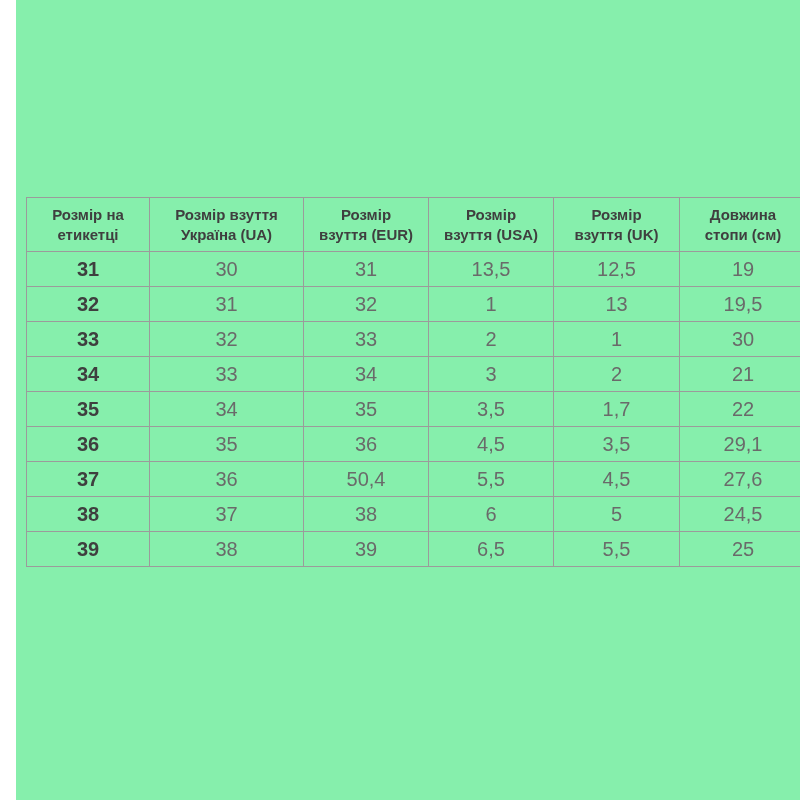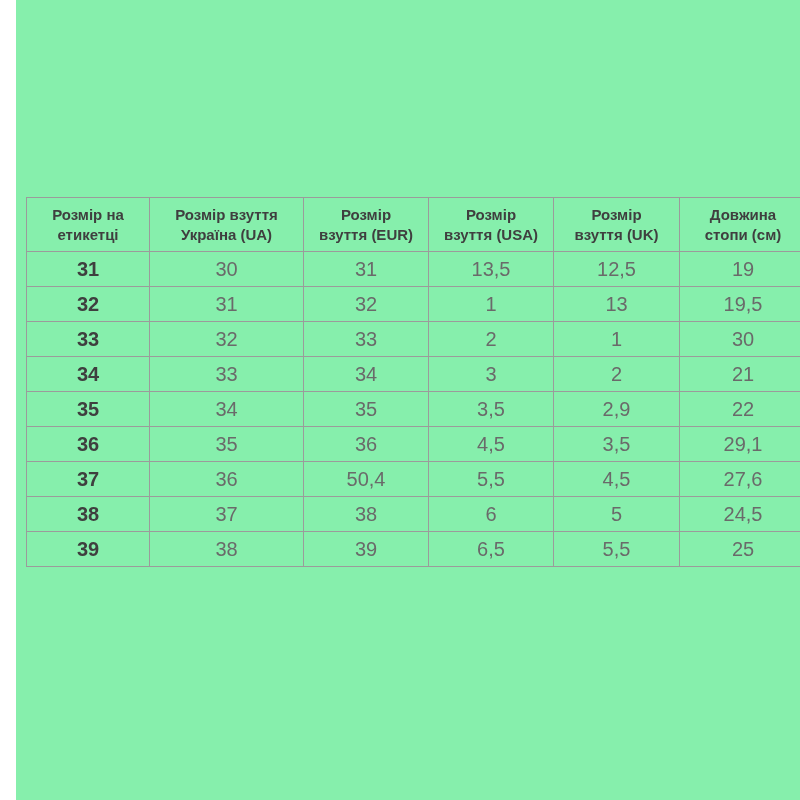--- a/index.html
+++ b/index.html
@@ -112,21 +112,21 @@
           <td>34</td>
           <td>3</td>
           <td>2</td>
           <td>21</td>
         </tr>
         <tr>
           <td class="label">35</td>
           <td>34</td>
           <td>35</td>
           <td>3,5</td>
-          <td>2,9</td>
+          <td>1,7</td>
           <td>22</td>
         </tr>
         <tr>
           <td class="label">36</td>
           <td>35</td>
           <td>36</td>
           <td>4,5</td>
           <td>3,5</td>
           <td>29,1</td>
         </tr>

